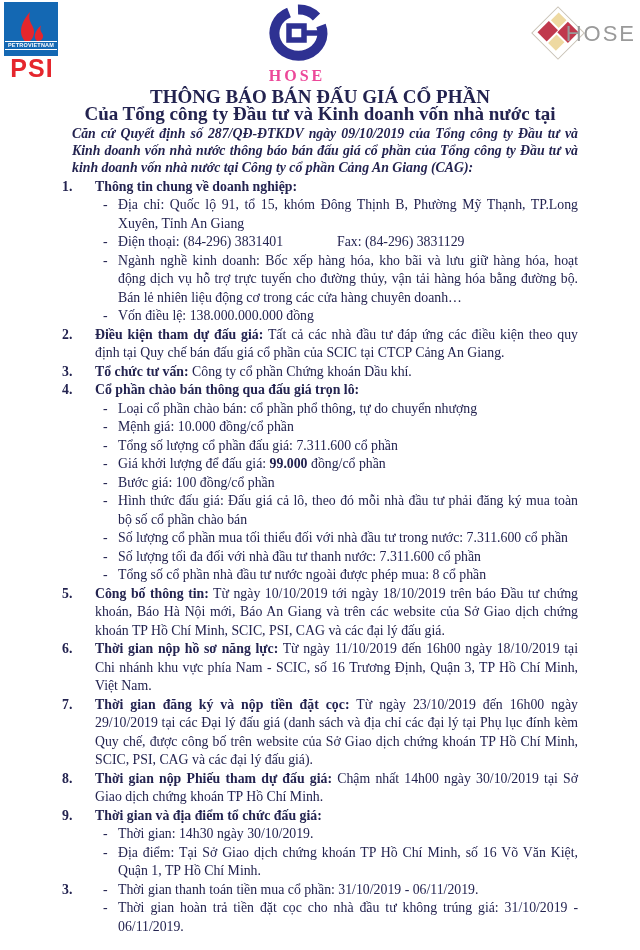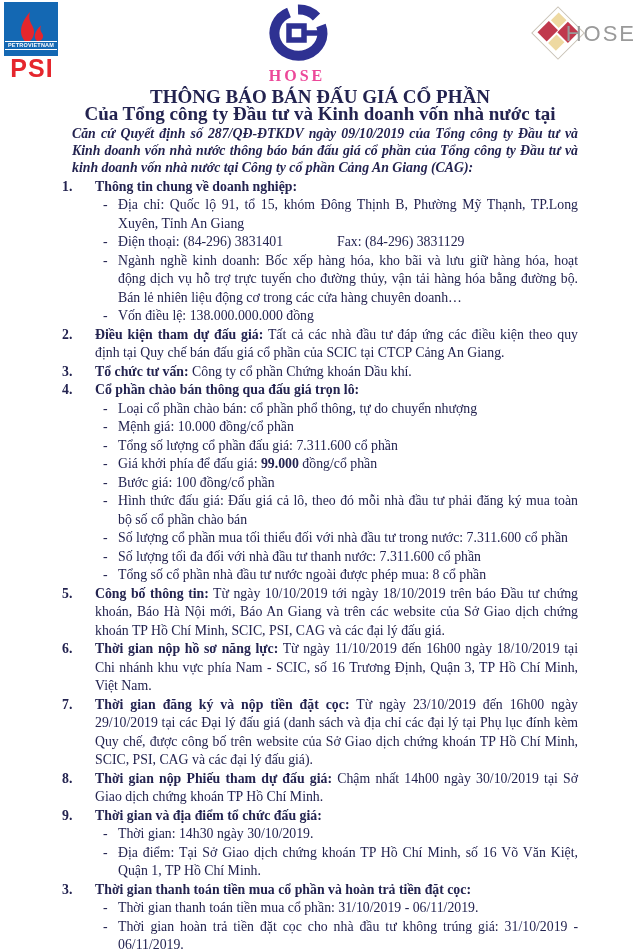--- a/index.html
+++ b/index.html
@@ -160,21 +160,21 @@
         <span class="dash">-</span>
         <p>Mệnh giá: 10.000 đồng/cổ phần</p>
       </div>
       <div class="sub">
         <span class="dash">-</span>
         <p>Tổng số lượng cổ phần đấu giá: 7.311.600 cổ phần</p>
       </div>
       <div class="sub">
         <span class="dash">-</span>
         <p>
-          <span>Giá khởi phía để đấu giá: </span><b>99.000</b><span> đồng/cổ phần</span>
+          <span>Giá khởi lượng để đấu giá: </span><b>99.000</b><span> đồng/cổ phần</span>
         </p>
       </div>
       <div class="sub">
         <span class="dash">-</span>
         <p>Bước giá: 100 đồng/cổ phần</p>
       </div>
       <div class="sub">
         <span class="dash">-</span>
         <p>Hình thức đấu giá: Đấu giá cả lô, theo đó mỗi nhà đầu tư phải đăng ký mua toàn bộ số cổ phần chào bán</p>
       </div>
@@ -224,21 +224,20 @@
         <p>Thời gian: 14h30 ngày 30/10/2019.</p>
       </div>
       <div class="sub">
         <span class="dash">-</span>
         <p>Địa điểm: Tại Sở Giao dịch chứng khoán TP Hồ Chí Minh, số 16 Võ Văn Kiệt, Quận 1, TP Hồ Chí Minh.</p>
       </div>
     </div>
 
     <div class="item">
       <span class="num">3.</span>
-      <p><b>Thời gian thanh toán tiền mua cổ phần và hoàn trả tiền đặt cọc:</b></p>
       <div class="sub">
         <span class="dash">-</span>
         <p>Thời gian thanh toán tiền mua cổ phần: 31/10/2019 - 06/11/2019.</p>
       </div>
       <div class="sub">
         <span class="dash">-</span>
         <p>Thời gian hoàn trả tiền đặt cọc cho nhà đầu tư không trúng giá: 31/10/2019 - 06/11/2019.</p>
       </div>
     </div>
 

